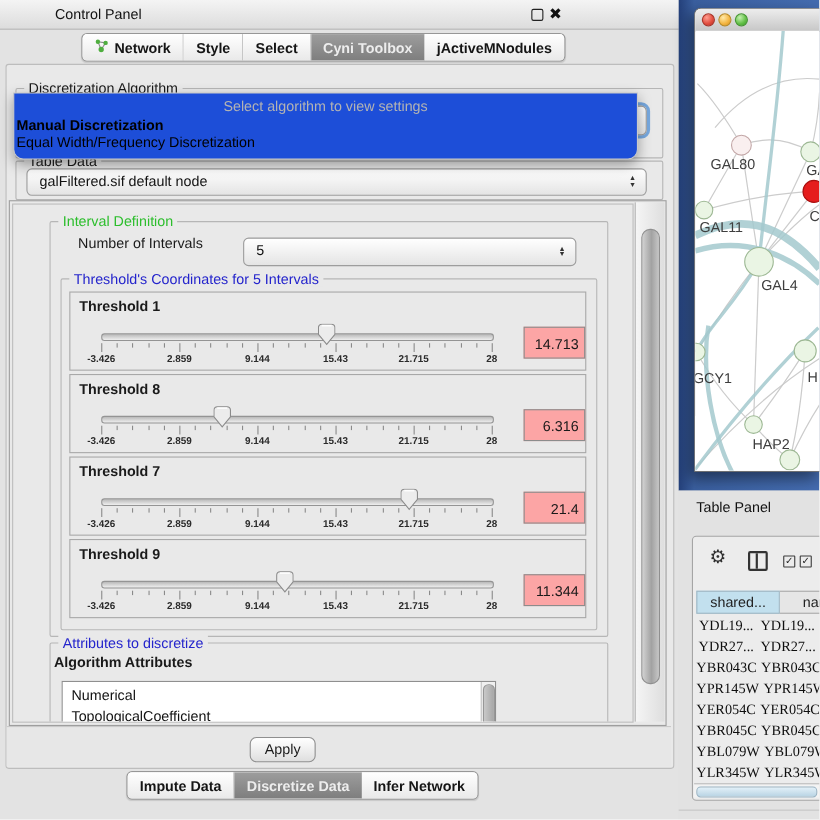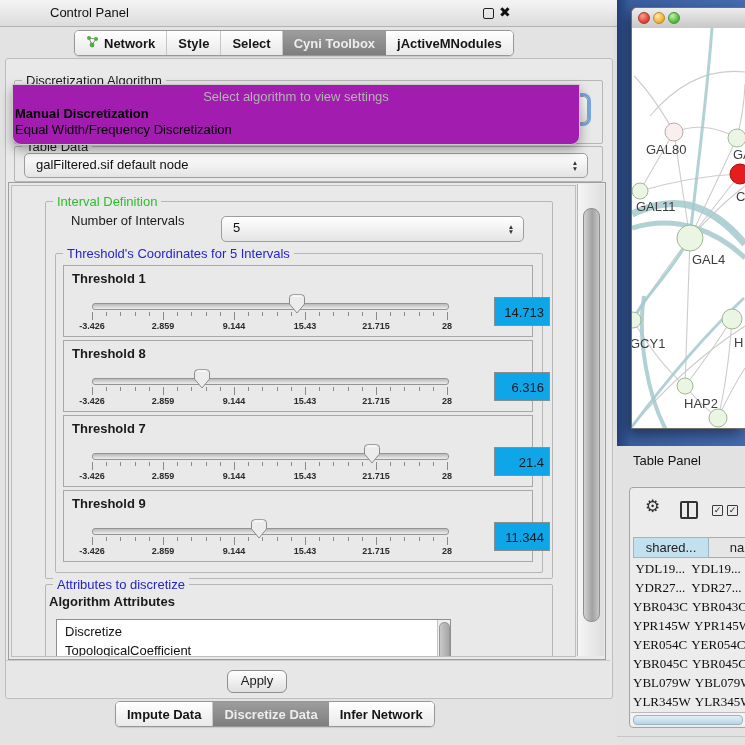--- a/index.html
+++ b/index.html
@@ -35,21 +35,21 @@
 
   .combo{position:absolute;border:1px solid #9d9d9d;border-radius:5px;
     background:linear-gradient(#ffffff,#e4e4e4);line-height:22px;padding-left:11px;
     font-size:13px;color:#111;}
   .stepper{position:absolute;right:7px;top:0;bottom:0;width:10px;display:flex;flex-direction:column;
     justify-content:center;align-items:center;color:#333;}
   .stepper i{font-style:normal;font-size:6.5px;line-height:5.5px;}
 
   #algo-combo{left:24px;top:96px;width:551px;height:25px;
     box-shadow:0 0 0 3px rgba(105,160,220,.9);z-index:1;}
-  #popup{left:12px;top:84px;width:566px;height:59px;background:#a21caf;border:1px solid #c9c9c9;
+  #popup{left:12px;top:84px;width:566px;height:59px;background:#1d4ed8;border:1px solid #c9c9c9;
     border-radius:0 0 9px 9px;box-shadow:0 5px 12px rgba(0,0,0,.35);z-index:20;overflow:hidden;}
   #popup-header{text-align:center;color:#b3b3b3;padding-top:4px;height:17px;}
   .popup-opt{padding:0 2px;height:16px;line-height:16px;color:#000;}
   .popup-opt.selected{font-weight:bold;}
 
   #scrollbox{left:8px;top:182px;width:596px;height:476px;border:1px solid #9e9e9e;background:#e9e9e9;}
   #inner{left:11px;top:185px;width:563px;height:470px;border:1px solid #bdbdbd;background:#e9e9e9;overflow:hidden;}
   #vscroll{left:577px;top:184px;width:26px;height:472px;border-left:1px solid #b7b7b7;
     background:linear-gradient(to right,#f5f5f5,#dedede);}
   #vthumb{left:5px;top:24px;width:15px;height:412px;border:1px solid #8f8f8f;border-radius:8px;
@@ -57,21 +57,21 @@
 
   .thr-panel{position:absolute;left:51px;width:468px;height:70px;border:1px solid #a8a8a8;background:#e9e9e9;}
   .thr-label{position:absolute;left:8px;top:5px;font-weight:bold;}
   .thr-track{position:absolute;left:28px;top:37px;width:355px;height:5px;border:1px solid #949494;
     border-radius:3px;background:linear-gradient(#b9b9b9,#eeeeee);}
   .thr-thumb{position:absolute;top:28px;width:16px;height:20px;}
   .tick{position:absolute;width:1px;background:#8a8a8a;top:0;}
   .ticks{position:absolute;left:28px;top:46px;width:355px;height:9px;}
   .ticklabels{position:absolute;left:28px;top:55px;width:355px;height:11px;}
   .ticklabel{position:absolute;transform:translateX(-50%);font-size:9px;font-weight:bold;color:#2b2b2b;white-space:nowrap;}
-  .thr-value{position:absolute;left:430px;top:31px;width:56px;height:29px;background:#0ea5e9;
+  .thr-value{position:absolute;left:412px;top:31px;width:56px;height:29px;background:#fca5a5;
     border:1px solid #8c8c8c;line-height:29px;text-align:right;padding-right:5px;box-sizing:border-box;}
 
   #attr-list{position:absolute;left:44px;top:433px;width:393px;height:80px;background:#fff;
     border:1px solid #8f8f8f;overflow:hidden;}
   .attr-item{padding-left:8px;line-height:19px;color:#111;}
   #attr-scroll{position:absolute;right:0;top:0;bottom:0;width:12px;background:#f0f0f0;border-left:1px solid #c4c4c4;}
   #attr-thumb{position:absolute;left:1px;top:2px;width:9px;height:36px;border-radius:5px;
     background:linear-gradient(to right,#c9c9c9,#a6a6a6);border:1px solid #979797;}
 
   #apply-strip{left:6px;top:660px;width:604px;height:36px;background:#e7e7e7;border-top:1px solid #c9c9c9;}
@@ -380,21 +380,21 @@
           <div class="thr-value">11.344</div>
         </div>
       </div>
 
     <div class="groupbox" style="left:33px;top:398px;width:506px;height:120px;">
       <span class="gtitle blue">Attributes to discretize</span>
     </div>
     <span class="abs" style="left:37px;top:408px;font-weight:bold;">Algorithm Attributes</span>
     <div id="attr-list">
       <div id="attr-items" style="padding-top:2px;">
-          <div class="attr-item">Discretize</div>
+          <div class="attr-item">Numerical</div>
           <div class="attr-item">TopologicalCoefficient</div>
         </div>
       <div id="attr-scroll">
           <div id="attr-thumb"></div>
         </div>
     </div>
   </div>
   <div id="vscroll" class="abs">
     <div id="vthumb" class="abs"></div>
   </div>

